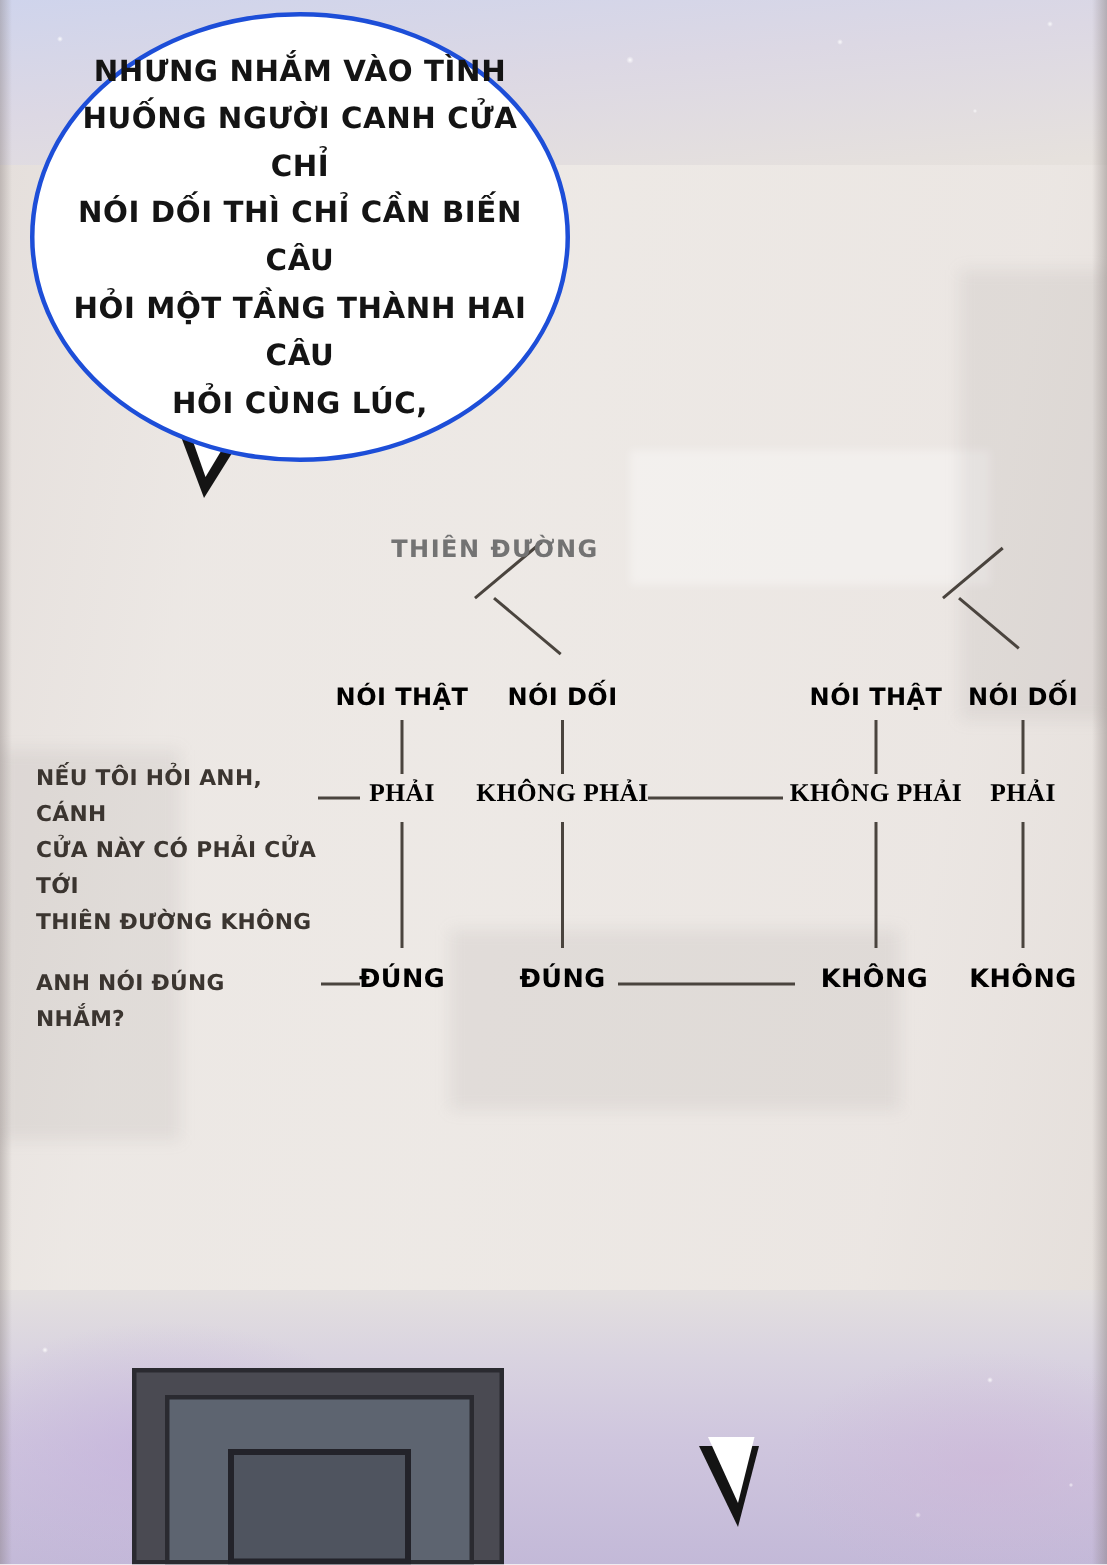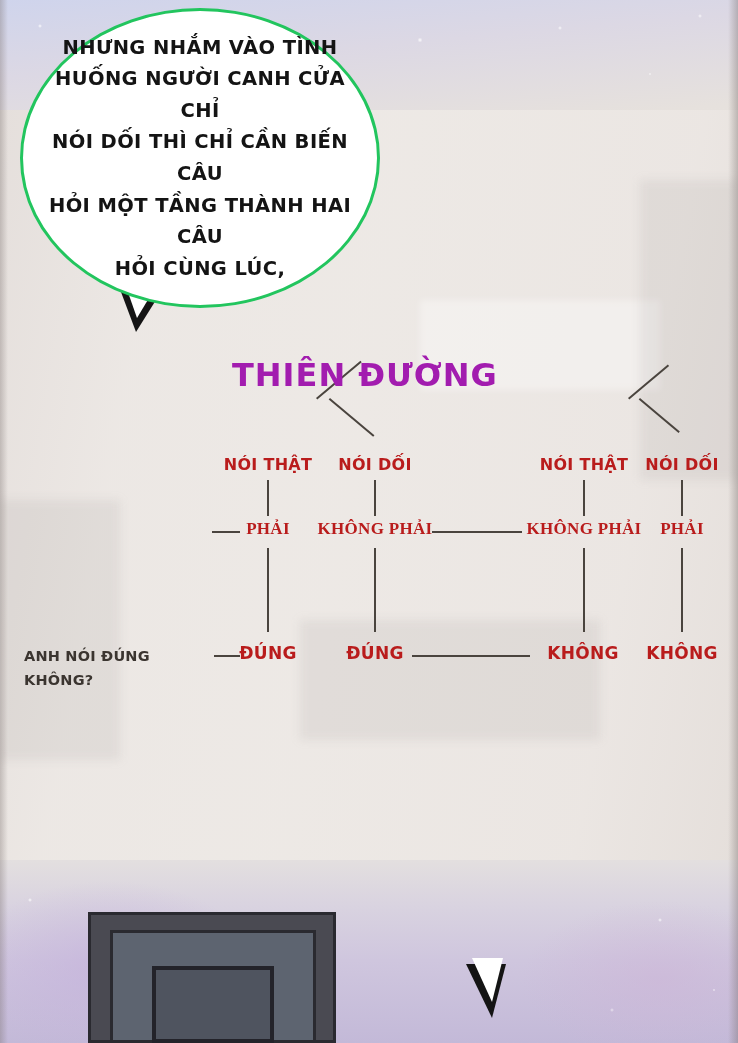--- a/index.html
+++ b/index.html
@@ -119,21 +119,21 @@
   .edge-right {
     position: absolute;
     right: 0; top: 0; width: 10px; height: 1043px;
     background: linear-gradient(270deg, rgba(120,110,108,.4), rgba(120,110,108,0));
   }
 
   
   .bubble {
     position: absolute;
     background: #ffffff;
-    border: 3px solid #22c55e;
+    border: 3px solid #1d4ed8;
     border-radius: 50%;
     box-sizing: border-box;
     display: flex;
     align-items: center;
     justify-content: center;
   }
   .bubble-text {
     text-align: center;
     color: #141414;
     font-size: 19.5px;
@@ -182,30 +182,30 @@
 
   
   #diagram {
     position: absolute;
     left: 0; top: 0;
     width: 738px; height: 1043px;
     pointer-events: none;
   }
   .node {
     position: absolute;
-    color: #b91c1c;
+    color: #000000;
     font-weight: 700;
     text-align: center;
     white-space: nowrap;
     letter-spacing: .3px;
   }
   .heading {
-    font-size: 32px;
+    font-size: 16px;
     letter-spacing: 1px;
-    color: #a21caf;
+    color: #737373;
   }
   .lvl2 {
     font-size: 16px;
   }
   .lvl3 {
     font-size: 17px;
     font-family: Liberation Serif, serif;
   }
   .lvl4 {
     font-size: 17px;
@@ -284,21 +284,24 @@
     <div class="line hline" style="left:214px; top:655px; width:26px;"></div>
     <div class="line hline" style="left:412px; top:655px; width:118px;"></div>
 
     <div class="node heading" style="left:232px; top:356px; width:196px;">THIÊN ĐƯỜNG</div>
 
     <div class="node lvl2" style="left:212px; top:455px; width:112px;">NÓI THẬT</div>
     <div class="node lvl2" style="left:330px; top:455px; width:90px;">NÓI DỐI</div>
     <div class="node lvl2" style="left:530px; top:455px; width:108px;">NÓI THẬT</div>
     <div class="node lvl2" style="left:638px; top:455px; width:88px;">NÓI DỐI</div>
 
-    <div class="rowlabel" style="left:24px; top:645px; width:190px;">ANH NÓI ĐÚNG KHÔNG?</div>
+    <div class="rowlabel" style="left:24px; top:508px; width:190px;">NẾU TÔI HỎI ANH, CÁNH
+CỬA NÀY CÓ PHẢI CỬA TỚI
+THIÊN ĐƯỜNG KHÔNG</div>
+    <div class="rowlabel" style="left:24px; top:645px; width:190px;">ANH NÓI ĐÚNG NHẮM?</div>
 
     <div class="node lvl3" style="left:222px; top:519px; width:92px;">PHẢI</div>
     <div class="node lvl3" style="left:310px; top:519px; width:130px;">KHÔNG PHẢI</div>
     <div class="node lvl3" style="left:519px; top:519px; width:130px;">KHÔNG PHẢI</div>
     <div class="node lvl3" style="left:637px; top:519px; width:90px;">PHẢI</div>
 
     <div class="node lvl4" style="left:222px; top:643px; width:92px;">ĐÚNG</div>
     <div class="node lvl4" style="left:330px; top:643px; width:90px;">ĐÚNG</div>
     <div class="node lvl4" style="left:537px; top:643px; width:92px;">KHÔNG</div>
     <div class="node lvl4" style="left:636px; top:643px; width:92px;">KHÔNG</div>

